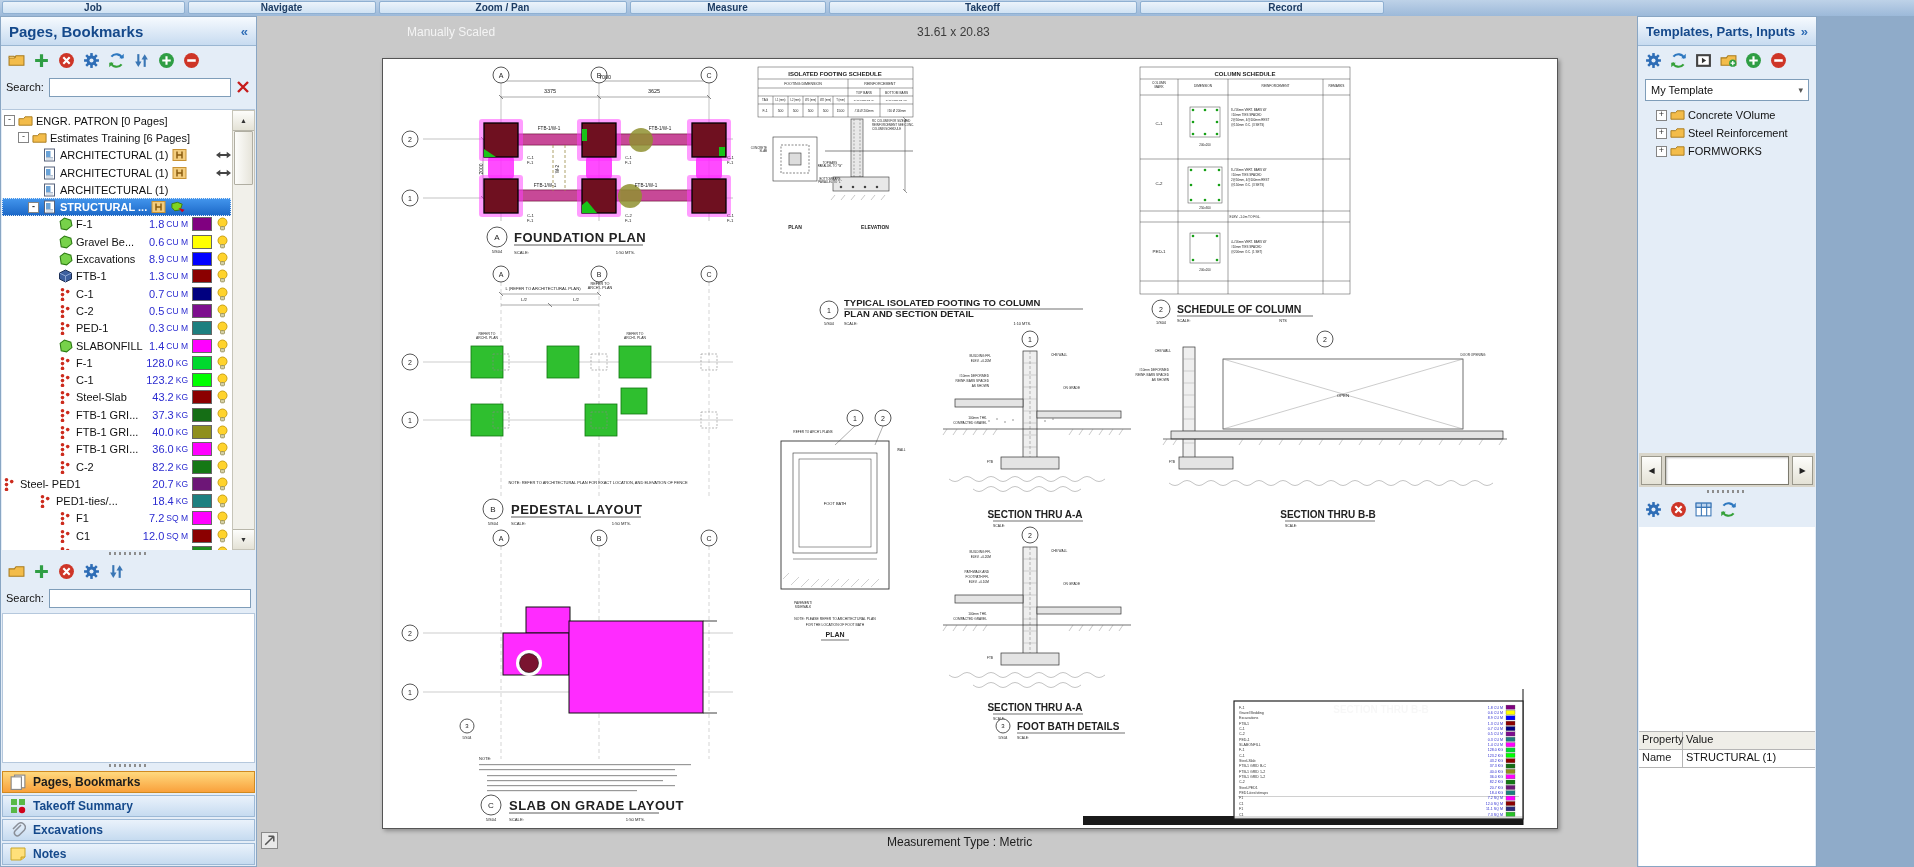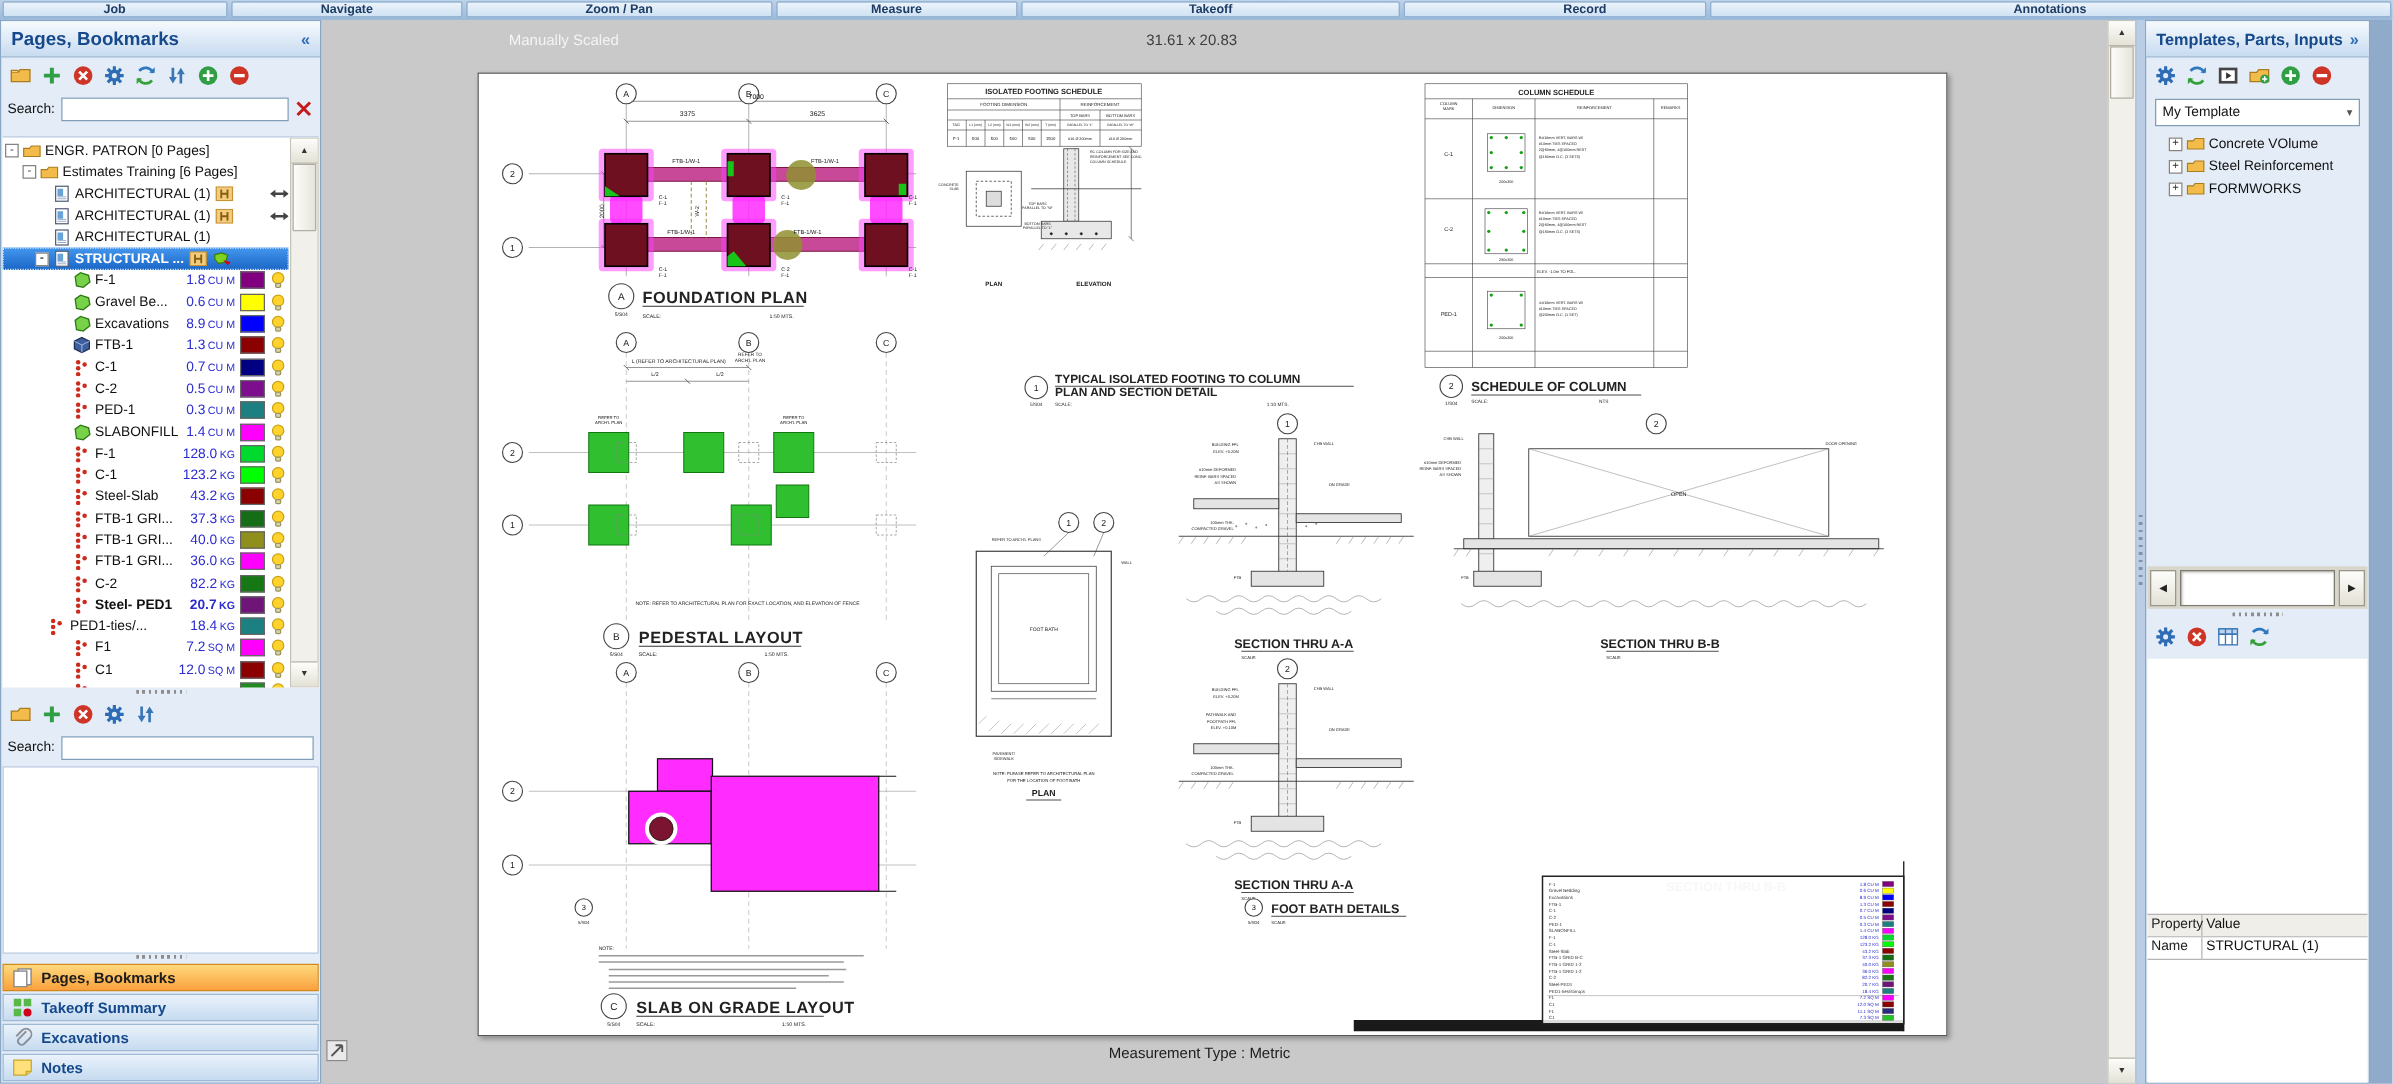--- a/index.html
+++ b/index.html
@@ -7,21 +7,21 @@
        font-family:"Liberation Sans",sans-serif;background:#8fabc9;font-size:11px}
   
   #menubar{position:absolute;left:0;top:0;width:1914px;height:16px;
            background:linear-gradient(#bed2e8,#9cb9d9);display:flex}
   .mitem{height:13px;margin:1px 1.5px;background:linear-gradient(#ecf3fb,#cfe2f3);
          border:1px solid #8fb0d2;border-radius:2px;color:#1d3c63;font-size:10px;font-weight:bold;
          display:flex;align-items:center;justify-content:center;box-sizing:border-box;cursor:default}
   
   .panel{position:absolute;top:16px;bottom:0;background:#e4edf7;border:1px solid #89a6c4;box-sizing:border-box}
   #leftpanel{left:0;width:257px}
-  #rightpanel{left:1716px;width:180px}
+  #rightpanel{left:1637px;width:180px}
   .phead{height:28px;background:linear-gradient(#f6fafe,#c7dbf0);border-bottom:1px solid #9ab6d2;
          display:flex;align-items:center;padding:0 8px;color:#15498b;font-weight:bold;font-size:15px}
   .chev{margin-left:auto;color:#2f6db6;font-size:13px;font-weight:bold;cursor:pointer}
   .toolbar{display:flex;align-items:center;gap:8px;padding:5px 7px;height:28px;box-sizing:border-box}
   .ticon{width:17px;height:17px;display:inline-block;cursor:pointer}
   .ticon svg{width:100%;height:100%;display:block}
   .srow{display:flex;align-items:center;padding:2px 5px;height:26px;box-sizing:border-box;font-size:11px;color:#111}
   .srow input{flex:1;height:17px;border:1px solid #7f9db9;margin-left:5px;font-size:11px;padding:0 2px;background:#fff}
   .clearx{width:16px;height:16px;margin-left:4px;cursor:pointer}
   .clearx svg{width:100%;height:100%}
@@ -90,21 +90,20 @@
 </head>
 <body>
 
 <div id="menubar">
     <div class="mitem" style="width: 183px;">Job</div>
     <div class="mitem" style="width: 188px;">Navigate</div>
     <div class="mitem" style="width: 248px; text-align: center;">Zoom / Pan</div>
     <div class="mitem" style="width: 196px;">Measure</div>
     <div class="mitem" style="width: 308px;">Takeoff</div>
     <div class="mitem" style="width: 244px; padding-left: 48px;">Record</div>
-    <div class="mitem" style="width: 553px;">Annotations</div>
   </div>
 
 <div id="leftpanel" class="panel">
   <div class="phead">
     <span>Pages, Bookmarks</span>
     <span class="chev">«</span>
   </div>
   <div class="toolbar">
     <span class="ticon">
         <svg viewBox="0 0 16 13">
@@ -545,21 +544,21 @@
           <span class="qty">82.2</span>
           <span class="unit">KG</span>
           <span class="swatch" style="background: rgb(21, 120, 21);"></span>
           <span class="bulbi">
             <svg viewBox="0 0 12 14">
               <circle cx="6" cy="5.5" r="4.5" fill="#ffd32b" stroke="#c9a116"></circle>
               <rect x="4" y="9.6" width="4" height="3.2" rx="1" fill="#d8d2a8" stroke="#9a945f"></rect>
             </svg>
           </span>
         </div>
-        <div class="trow" style="padding-left: 56px; font-weight: bold;">
+        <div class="trow" style="">
           <span class="ticn">
             <svg viewBox="0 0 14 14">
               <circle cx="4" cy="2.8" r="1.8" fill="#cc2b1d"></circle>
               <circle cx="4" cy="7.6" r="1.8" fill="#cc2b1d"></circle>
               <circle cx="4" cy="12.4" r="1.8" fill="#cc2b1d"></circle>
               <circle cx="9.2" cy="4.6" r="1.8" fill="#cc2b1d"></circle>
             </svg>
           </span>
           <span class="tname">Steel- PED1</span>
           <span class="qty">20.7</span>

